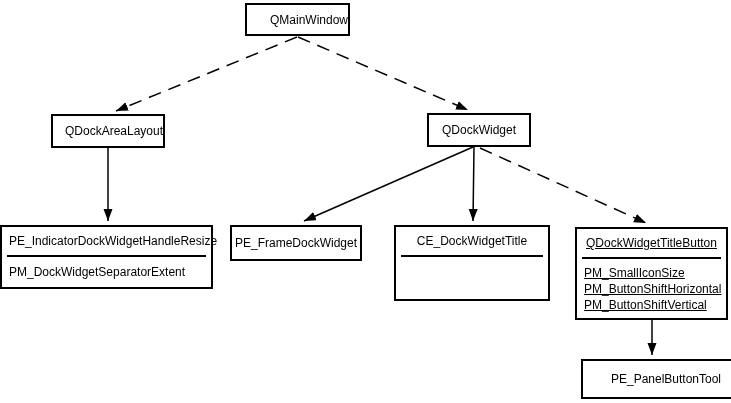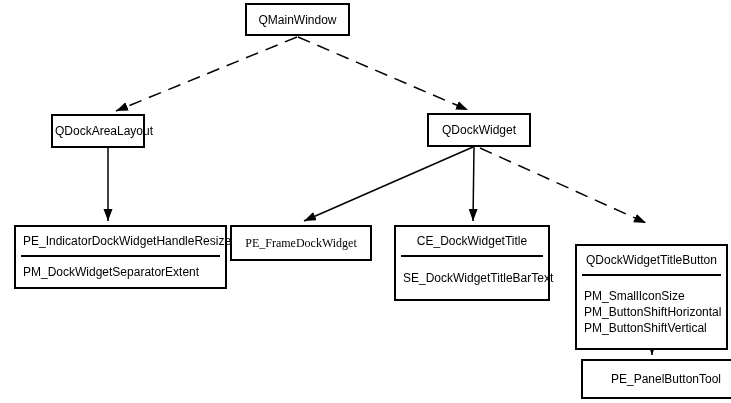--- a/index.html
+++ b/index.html
@@ -83,53 +83,50 @@
     </defs>
     <line x1="297" y1="37" x2="116" y2="111" stroke="#000000" stroke-width="1.5" stroke-dasharray="13 8" marker-end="url(#arrow)"></line>
     <line x1="298" y1="37" x2="468" y2="110" stroke="#000000" stroke-width="1.5" stroke-dasharray="13 8" marker-end="url(#arrow)"></line>
     <line x1="108" y1="148" x2="108" y2="221" stroke="#000000" stroke-width="1.5" marker-end="url(#arrow)"></line>
     <line x1="473" y1="147" x2="304" y2="221" stroke="#000000" stroke-width="1.5" marker-end="url(#arrow)"></line>
     <line x1="474" y1="147" x2="473" y2="221" stroke="#000000" stroke-width="1.5" marker-end="url(#arrow)"></line>
     <line x1="480" y1="148" x2="646" y2="223" stroke="#000000" stroke-width="1.5" stroke-dasharray="13 8" marker-end="url(#arrow)"></line>
     <line x1="652" y1="320" x2="652" y2="355" stroke="#000000" stroke-width="1.5" marker-end="url(#arrow)"></line>
   </svg>
 
-  <div class="node single" style="left:245px; top:3px; width:105px; height:33px;">
+  <div class="node single" style="left:245px; top:3px; width:105px; height:33px;align-items:flex-end;">
     <div class="title center">QMainWindow</div>
   </div>
 
-  <div class="node single" style="left:51px; top:114px; width:94px; height:34px;padding-left:12px;">
+  <div class="node single" style="left:51px; top:114px; width:114px; height:34px;padding-left:12px;">
     <div class="title center">QDockAreaLayout</div>
   </div>
 
   <div class="node single" style="left:427px; top:113px; width:104px; height:34px;">
     <div class="title center">QDockWidget</div>
   </div>
 
-  <div class="node multi" style="left:14px; top:225px; width:213px; height:64px;">
+  <div class="node multi" style="left:0; top:225px; width:213px; height:64px;">
     <div class="title left title-h">PE_IndicatorDockWidgetHandleResize</div>
     <div class="sep"></div>
     <div class="items">
       <div class="item">PM_DockWidgetSeparatorExtent</div>
     </div>
   </div>
 
-  <div class="node single" style="left:230px; top:225px; width:142px; height:36px;font-family:Liberation Serif, serif;">
+  <div class="node single" style="left:230px; top:225px; width:132px; height:36px;">
     <div class="title center">PE_FrameDockWidget</div>
   </div>
 
   <div class="node multi" style="left:394px; top:225px; width:156px; height:76px;">
     <div class="title center title-h">CE_DockWidgetTitle</div>
     <div class="sep"></div>
-    <div class="items">
-      <div class="item">SE_DockWidgetTitleBarText</div>
-    </div>
   </div>
 
-  <div class="node multi" style="left:575px; top:244px; width:153px; height:106px;">
+  <div class="node multi" style="left:575px; top:227px; width:153px; height:93px;text-decoration:underline;">
     <div class="title center title-h">QDockWidgetTitleButton</div>
     <div class="sep"></div>
     <div class="items">
       <div class="item">PM_SmallIconSize</div>
       <div class="item">PM_ButtonShiftHorizontal</div>
       <div class="item">PM_ButtonShiftVertical</div>
     </div>
   </div>
 
   <div class="node single" style="left:581px; top:359px; width:170px; height:40px;">

